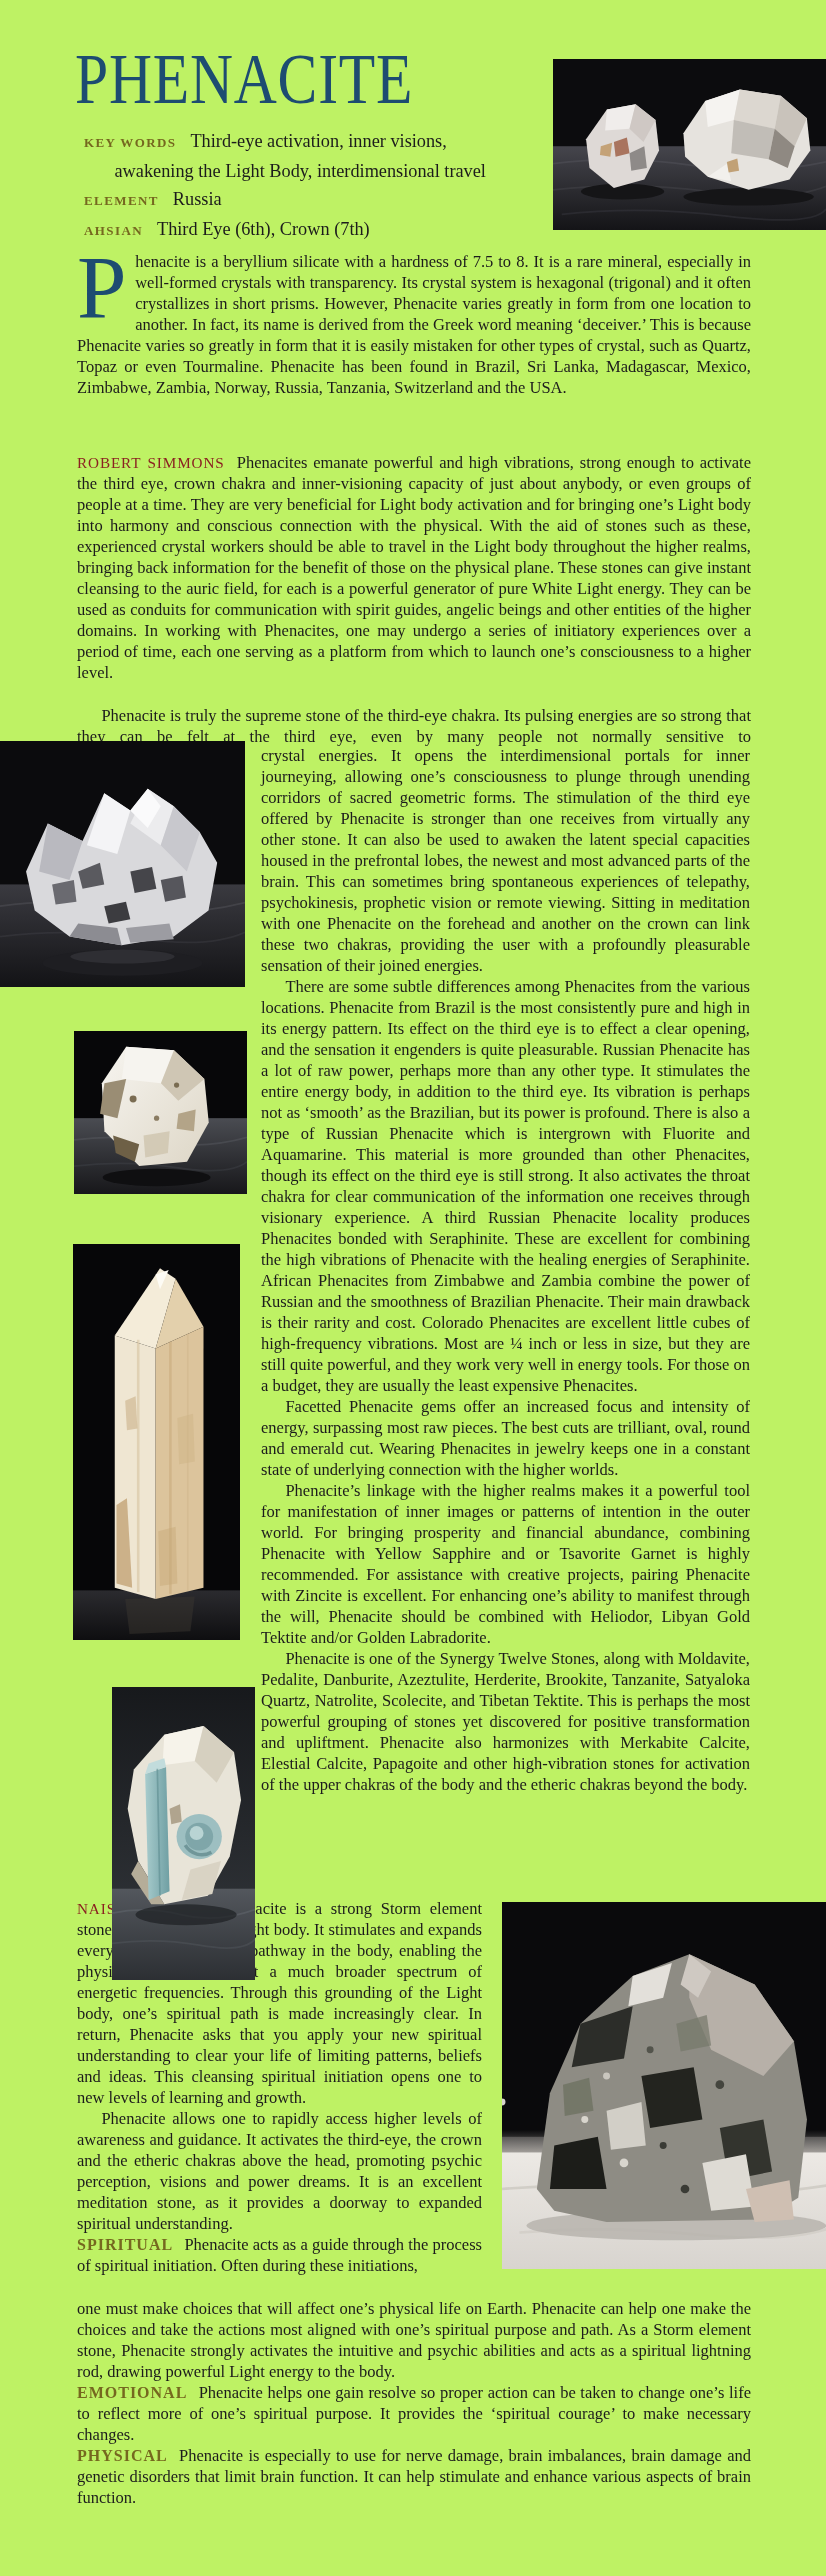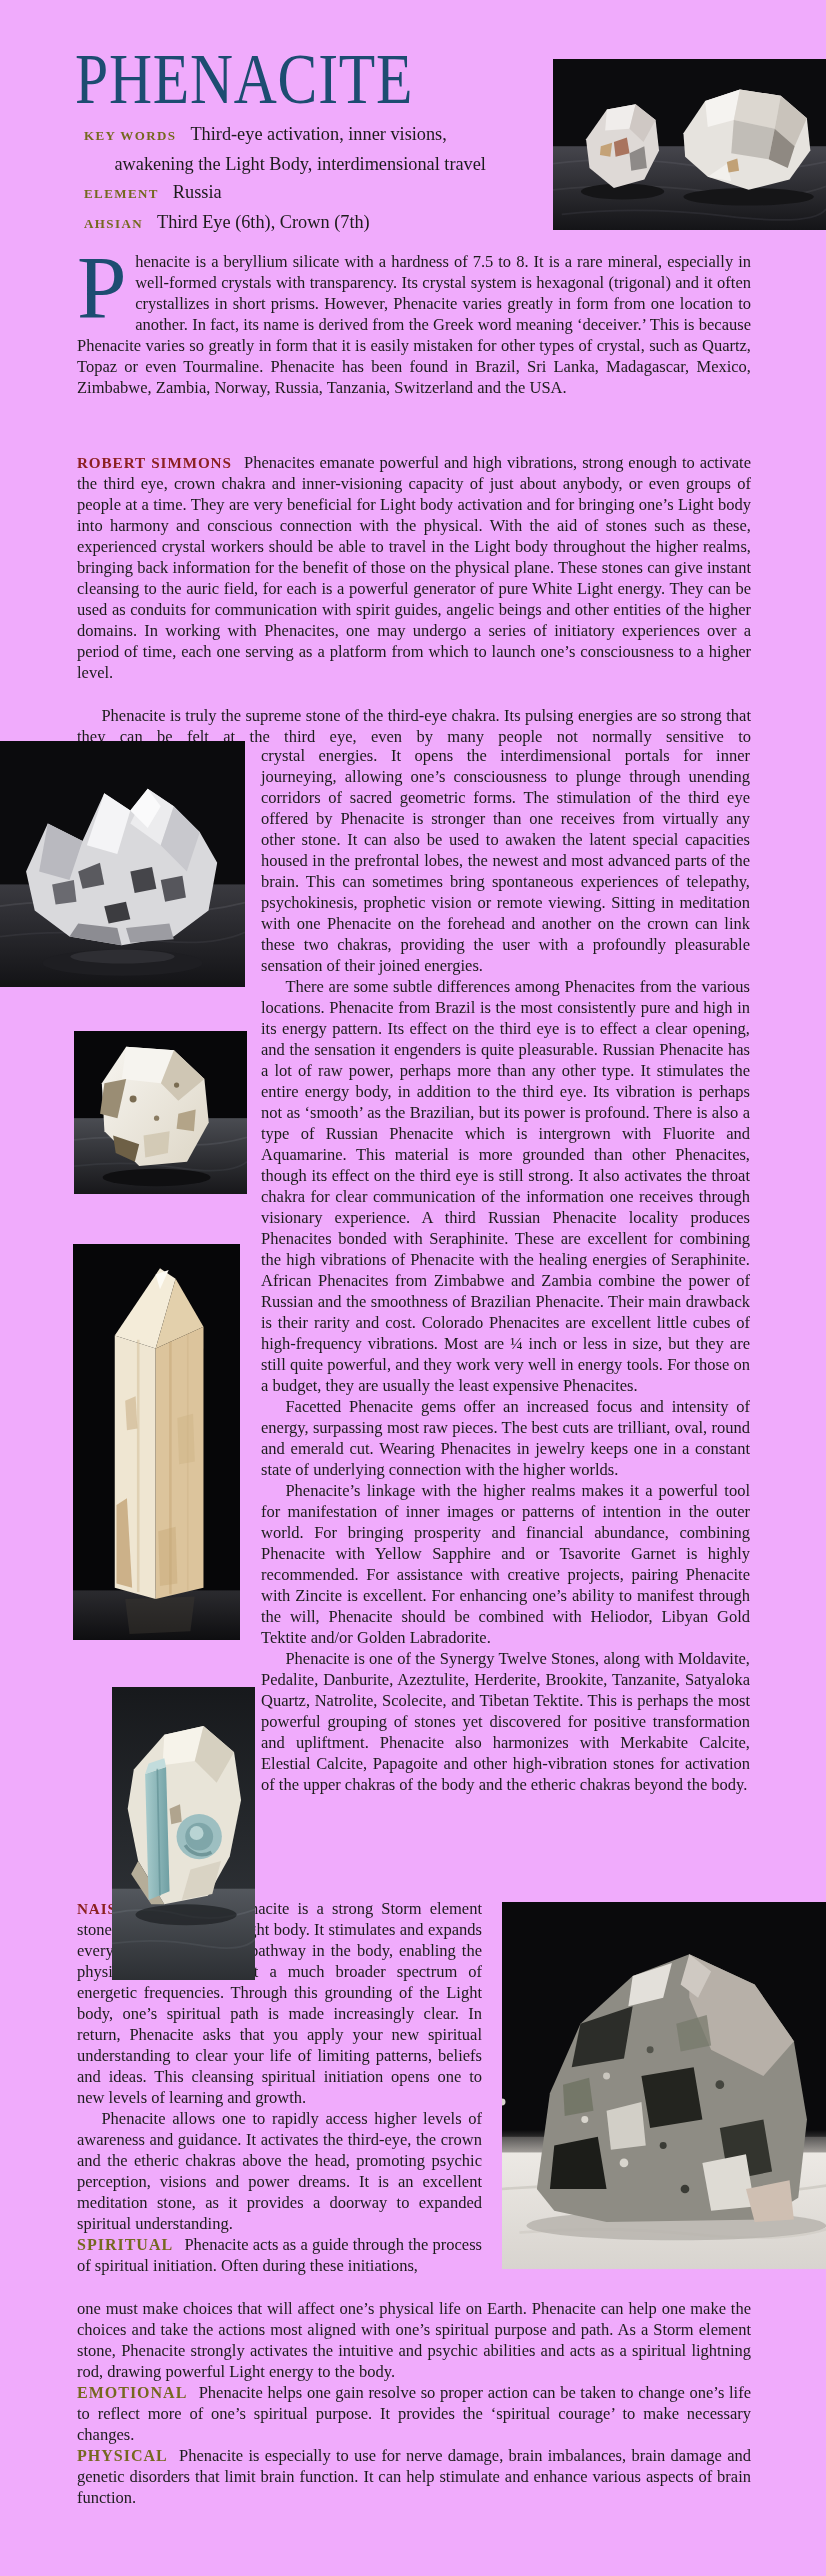--- a/index.html
+++ b/index.html
@@ -1,30 +1,30 @@
 <!DOCTYPE html>
 <html style="font-size:14px"><head>
 <meta charset="utf-8">
 <style>
   html,body {margin:0; padding:0; background:#ffffff;}
-  .page {position:relative; width:827px; height:2576px; background:#f0abfc;
+  .page {position:relative; width:827px; height:2576px; background:#bef264;
          font-family:"Liberation Serif", serif; color:#1c1c1c; overflow:hidden;}
   .page-title {position:absolute; left:75px; top:44px; margin:0;
          font-size:71px; line-height:71px; font-weight:400; color:#1d4c71;
          letter-spacing:0.9px; transform:scaleX(0.84); transform-origin:0 0;
          font-family:"Liberation Serif", serif; white-space:nowrap;}
-  .kv {position:absolute; left:84px; top:120px; width:505px;}
+  .kv {position:absolute; left:84px; top:127px; width:505px;}
   .kv-row {font-size:18.3px; line-height:28px; color:#1c1c1c;}
   .kv-label {font-size:13px; font-weight:bold; color:#75681f; letter-spacing:1.4px; margin-right:14px;}
   .kv-wrap {padding-left:30.5px;}
   .body-text {font-size:16.5px; line-height:21px; text-align:justify;}
   .body-text p {margin:0;}
   .indent {text-indent:24.4px;}
   .justify-last {text-align-last:justify;}
-  .label-red {color:#8b2121; font-weight:bold; letter-spacing:0.9px; font-size:15.2px; margin-right:12.2px;}
+  .label-red {color:#8b2121; font-weight:normal; letter-spacing:0.9px; font-size:15.2px; margin-right:12.2px;}
   .label-olive {color:#75681f; font-weight:bold; letter-spacing:1px; font-size:16px; margin-right:11.3px;}
   .dropcap {float:left; color:#1d4c71; font-size:89px; line-height:64px;
             padding:3.5px 8.7px 1.7px 0; font-weight:400;}
   .blk {position:absolute;}
   .intro       {left:77px;  top:251px;  width:674px;}
   .rs-p1       {left:77px;  top:452px;  width:674px;}
   .rs-p2a      {left:77px;  top:705px;  width:674px;}
   .rs-col      {left:261px; top:745px;  width:489px;}
   .na-col      {left:77px;  top:1898px; width:405px;}
   .bottom-col  {left:77px;  top:2298px; width:674px;}

